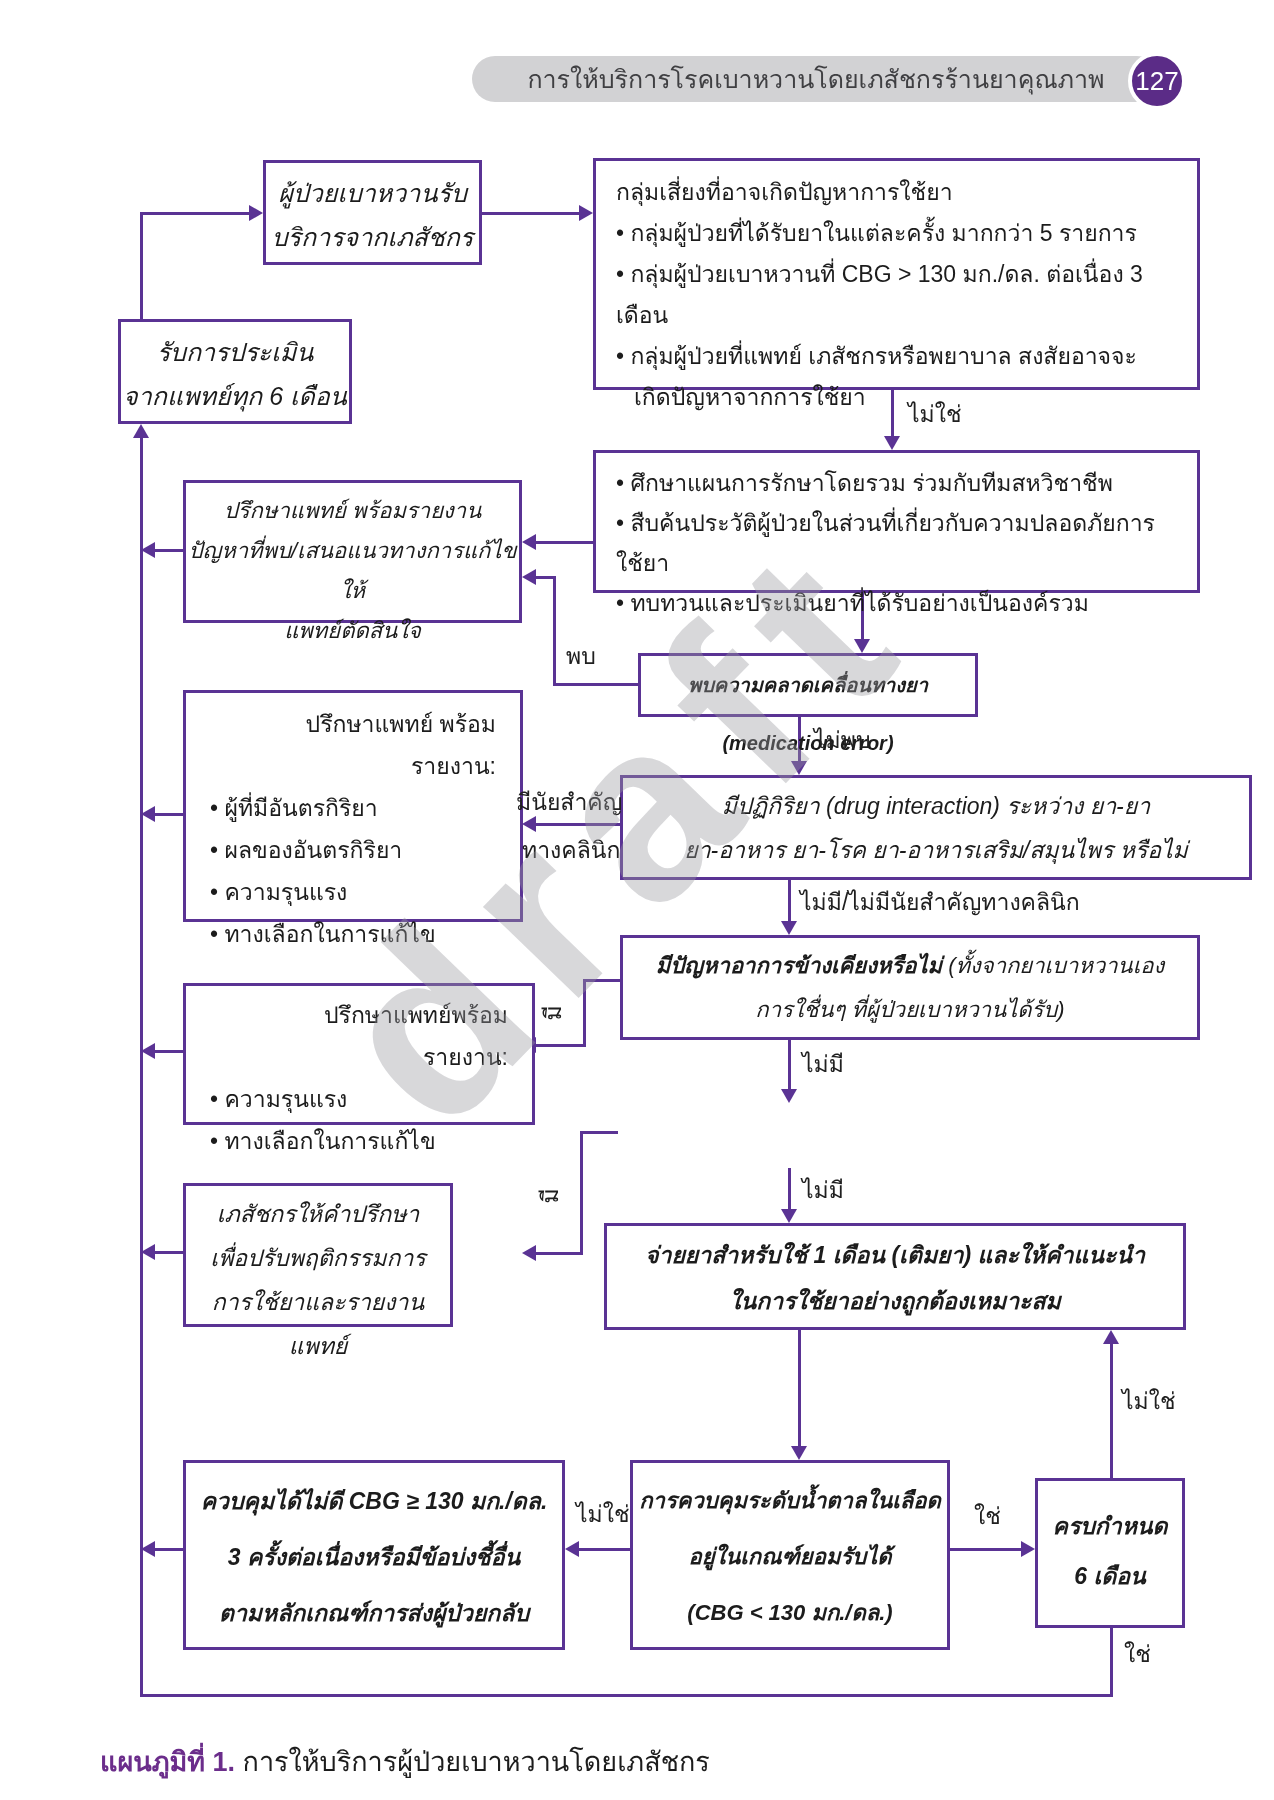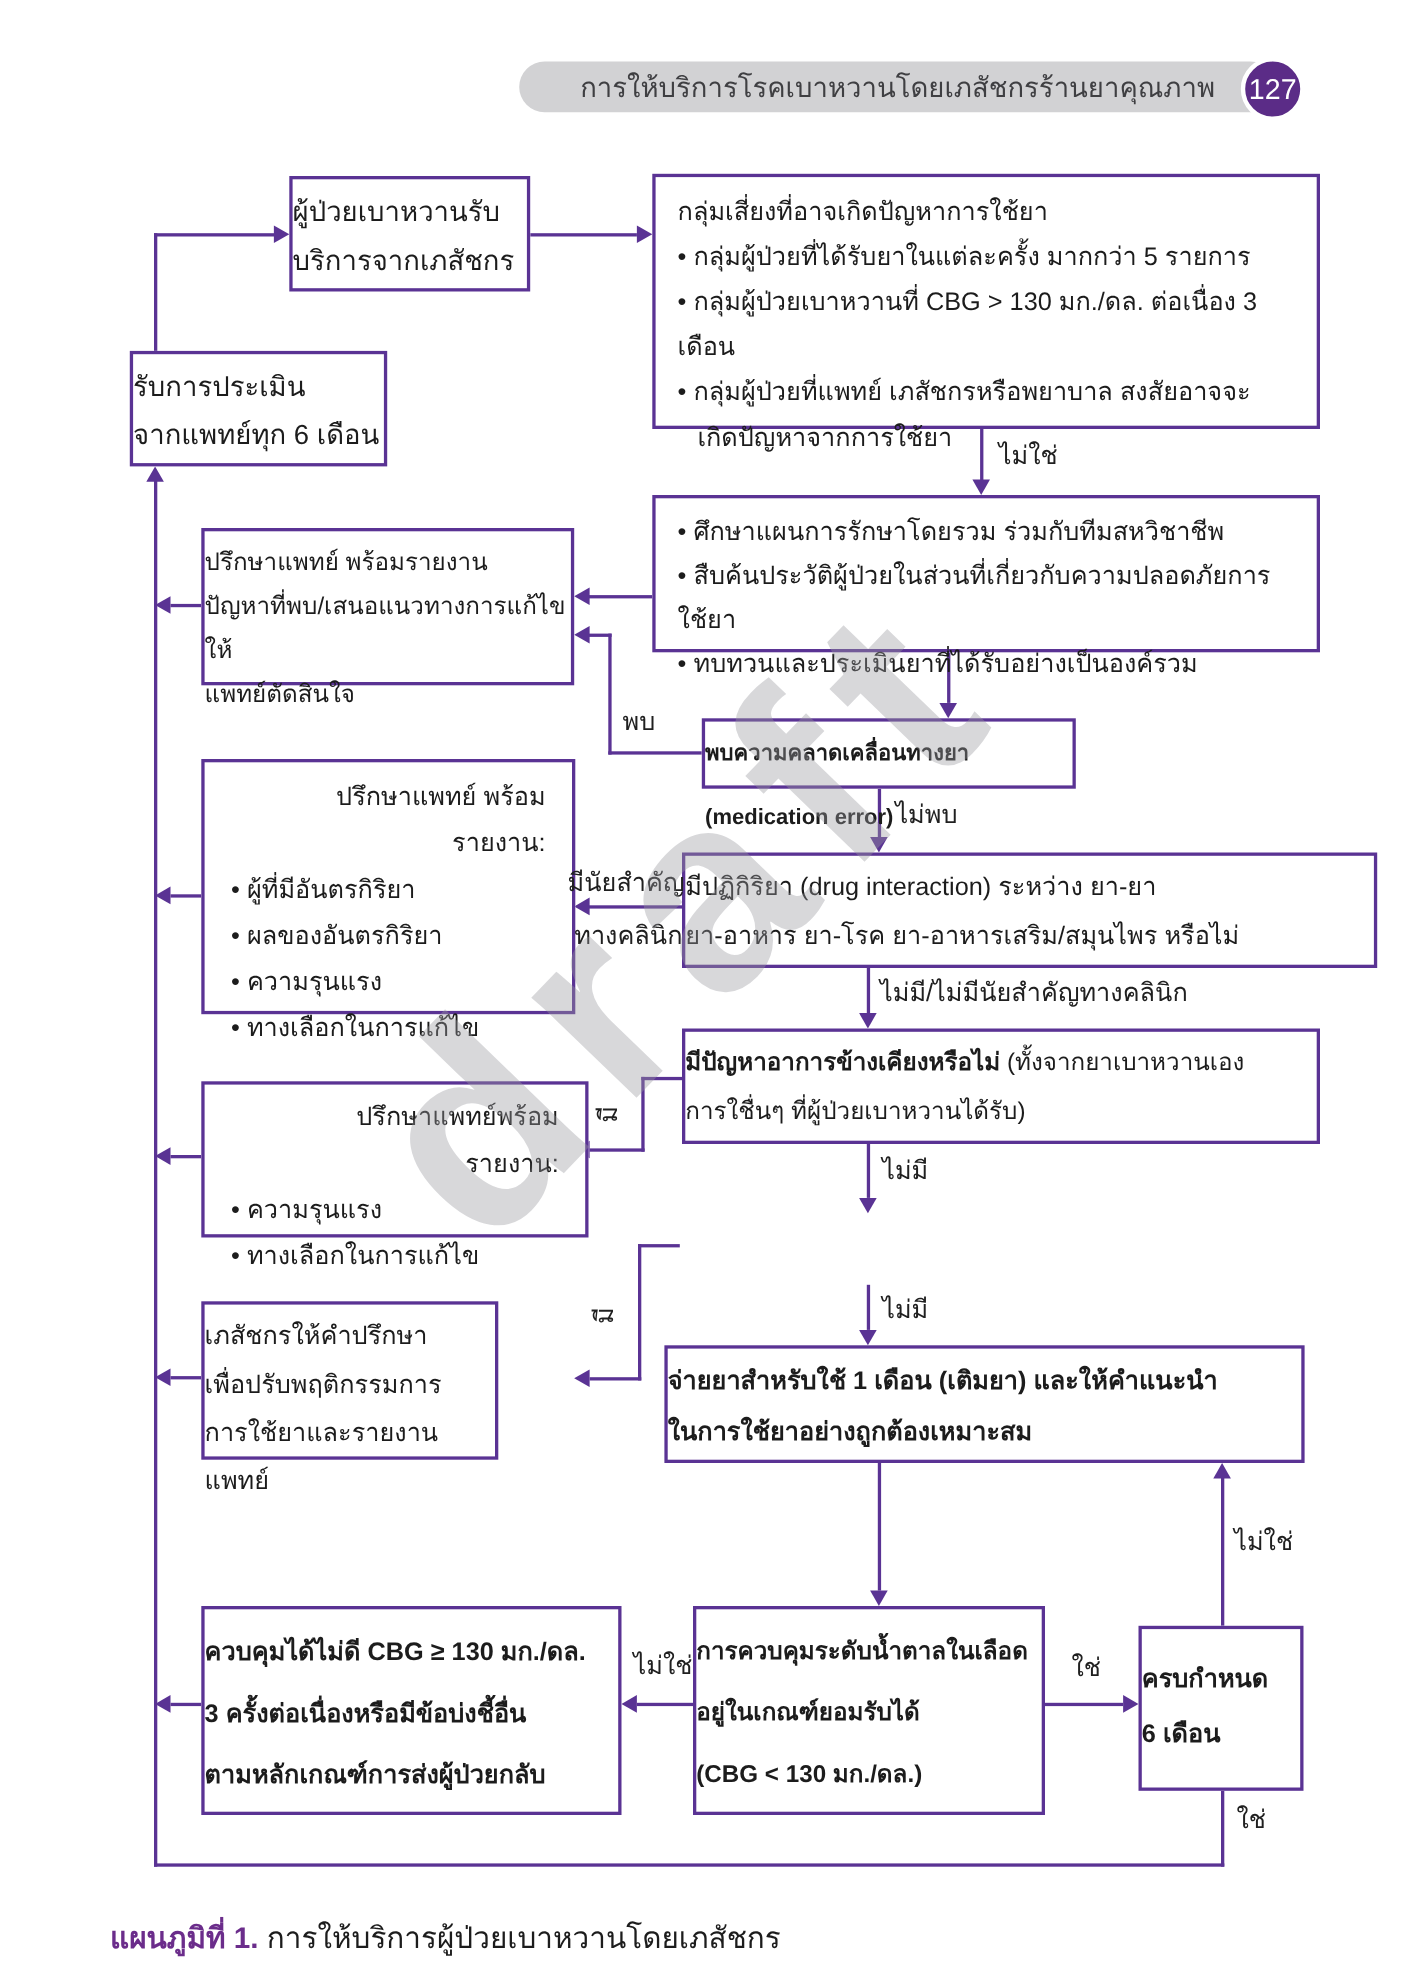--- a/index.html
+++ b/index.html
@@ -8,21 +8,21 @@
   
   .hbar{position:absolute;left:472px;top:56px;width:688px;height:46px;background:#d2d2d4;
         border-radius:23px;display:flex;align-items:center;justify-content:center;
         font-size:25px;color:#3f3f42;z-index:3;}
   .pnum{position:absolute;left:1128px;top:52px;width:58px;height:58px;border-radius:50%;
         background:#5b2c87;border:4px solid #fff;box-sizing:border-box;display:flex;
         align-items:center;justify-content:center;color:#fff;font-size:26px;z-index:4;}
   
   .fbox{position:absolute;border:3px solid #5a3394;background:#fff;box-sizing:border-box;
         font-size:23px;line-height:40px;z-index:2;}
-  .center{}
+  .center{text-align:center;font-style:italic;}
   .b{font-weight:bold;}
   .bold{font-weight:bold;}
   .hdr-ind{margin-left:34px;text-align:right;}
   .ind{margin-left:18px;}
   
   .hline{position:absolute;height:3px;background:#5a3394;z-index:1;}
   .vline{position:absolute;width:3px;background:#5a3394;z-index:1;}
   .ah{position:absolute;width:0;height:0;border-style:solid;z-index:1;}
   .aL{border-width:8px 14px 8px 0;border-color:transparent #5a3394 transparent transparent;}
   .aR{border-width:8px 0 8px 14px;border-color:transparent transparent transparent #5a3394;}

